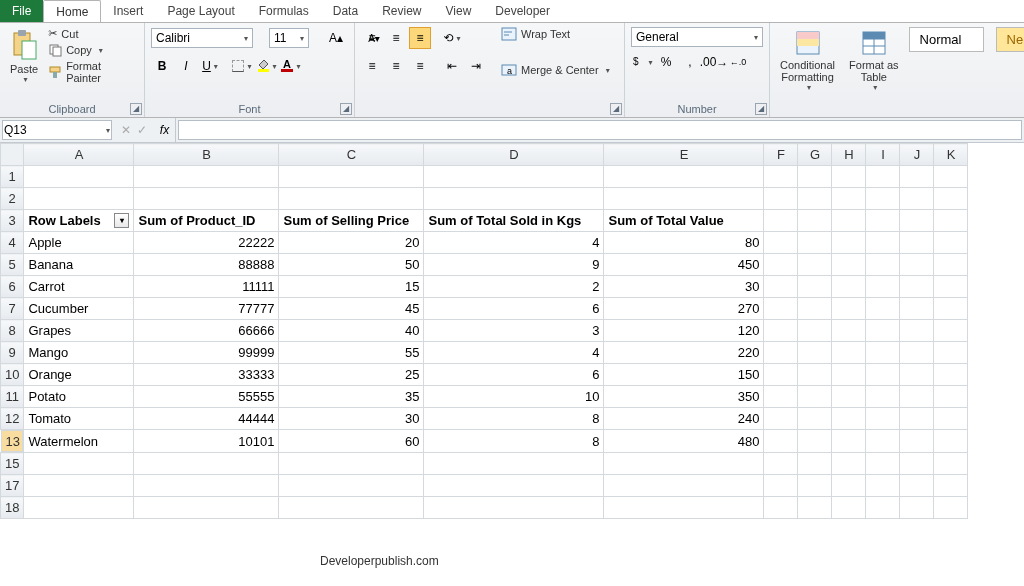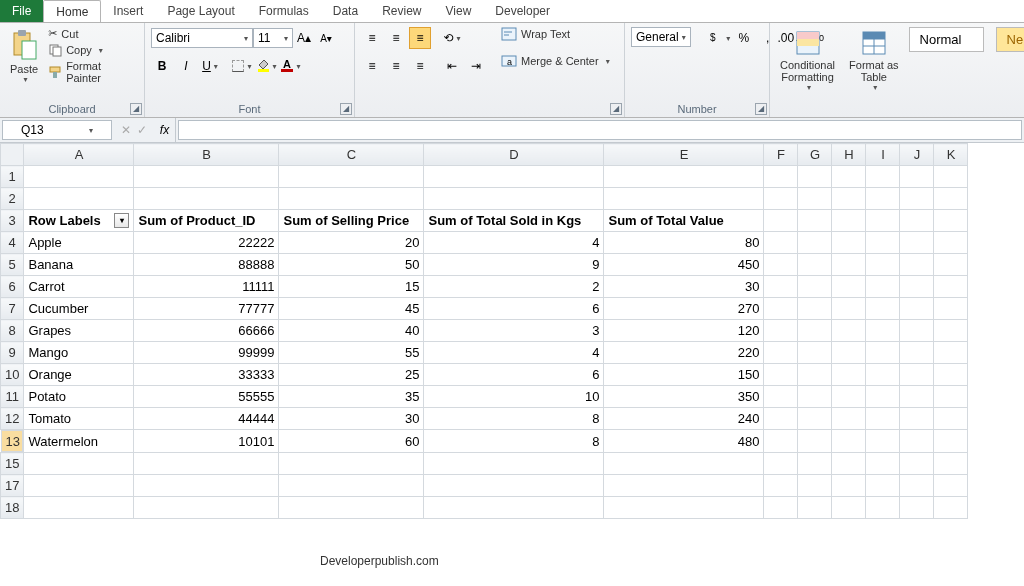--- a/index.html
+++ b/index.html
@@ -31,21 +31,21 @@
 .iconbtn { width: 22px; height: 22px; display: inline-flex; align-items: center; justify-content: center; cursor: pointer; border: 1px solid transparent; }
 .iconbtn.active { border: 1px solid #e0a030; background: #fdd87a; }
 
 .styles-col { display: flex; gap: 12px; flex: 1; }
 .style-box { border: 1px solid #bbb; padding: 4px 10px; font-size: 13px; cursor: pointer; text-align: left; min-width: 75px; }
 .sb-normal { background: #fff; color: #000; }
 .sb-neutral { background: #ffe699; color: #9c6500; }
 
 
 .fx-bar { height: 25px; border-bottom: 1px solid #c3c9cf; display: flex; align-items: stretch; background: #eef1f4; }
-.name-box { width: 110px; background: #fff; border: 1px solid #b5bec6; margin: 2px; display: flex; align-items: center; padding: 0 18px; font-size: 12px; justify-content: space-between; }
+.name-box { width: 110px; background: #fff; border: 1px solid #b5bec6; margin: 2px; display: flex; align-items: center; padding: 0 1px; font-size: 12px; justify-content: space-between; }
 .fx-lbl { width: 22px; display: flex; align-items: center; justify-content: center; font-style: italic; font-size: 12px; border-right: 1px solid #c3c9cf; }
 .fx-input { flex: 1; background: #fff; border: 1px solid #b5bec6; margin: 2px; padding: 0 5px; }
 
 
 .grid-wrap { position: relative; }
 .sheet { border-collapse: collapse; table-layout: fixed; }
 .sheet th, .sheet td { border: 1px solid #d4d9de; font-size: 13px; height: 22px; padding: 0 4px; background: #fff; }
 .sheet th { background: linear-gradient(#f6f8fa,#e7ebef); color: #333; font-weight: normal; text-align: center; }
 .sheet th.col { height: 20px; }
 .sheet th.row { width: 22px; text-align: center; }
@@ -116,21 +116,21 @@
           <span>Format Painter</span>
         </div>
       </div>
     </div>
     <div class="group-label">Clipboard</div>
     <div class="dlg">◢</div>
   </div>
 
   <div class="group" style="min-width:210px">
     <div class="group-body" style="flex-direction:column; gap:6px">
-      <div style="display:flex; gap:0; align-items:center">
+      <div style="display:flex; gap:16px; align-items:center">
         <div class="sel" style="width:102px">
           <span>Calibri</span>
           <span class="dd">▾</span>
         </div>
         <div class="sel" style="width:40px">
           <span>11</span>
           <span class="dd">▾</span>
         </div>
         <span class="iconbtn">
             <span style="font-size:12px">A▴</span>
@@ -206,21 +206,21 @@
             </span>
           <span style="width:6px"></span>
           <span class="iconbtn">
               <span>⇤</span>
             </span>
           <span class="iconbtn">
               <span>⇥</span>
             </span>
         </div>
       </div>
-      <div class="mini-stack" style="gap:13px">
+      <div class="mini-stack" style="gap:22px">
         <div class="mini-row">
           <span class="ic">
               <svg width="16" height="14">
                 <rect x="1" y="1" width="14" height="12" fill="#eaf3fb" stroke="#5b8ab3"></rect>
                 <path d="M3 5h8 M3 8h5" stroke="#5b8ab3"></path>
               </svg>
             </span>
           <span>Wrap Text</span>
         </div>
         <div class="mini-row">
@@ -232,21 +232,21 @@
             </span>
           <span>Merge &amp; Center</span>
           <span class="dd">▾</span>
         </div>
       </div>
     </div>
     <div class="dlg">◢</div>
   </div>
 
   <div class="group" style="min-width:145px">
-    <div class="group-body" style="flex-direction:row; gap:18px">
+    <div class="group-body" style="flex-direction:column; gap:4px">
       <div class="sel" style="width:132px">
         <span>General</span>
         <span class="dd">▾</span>
       </div>
       <div style="display:flex; gap:2px">
         <span class="iconbtn">
             <span><svg width="14" height="14">
                 <text x="1" y="11" font-size="10">$</text>
               </svg></span>
             <span class="dd">▾</span>

